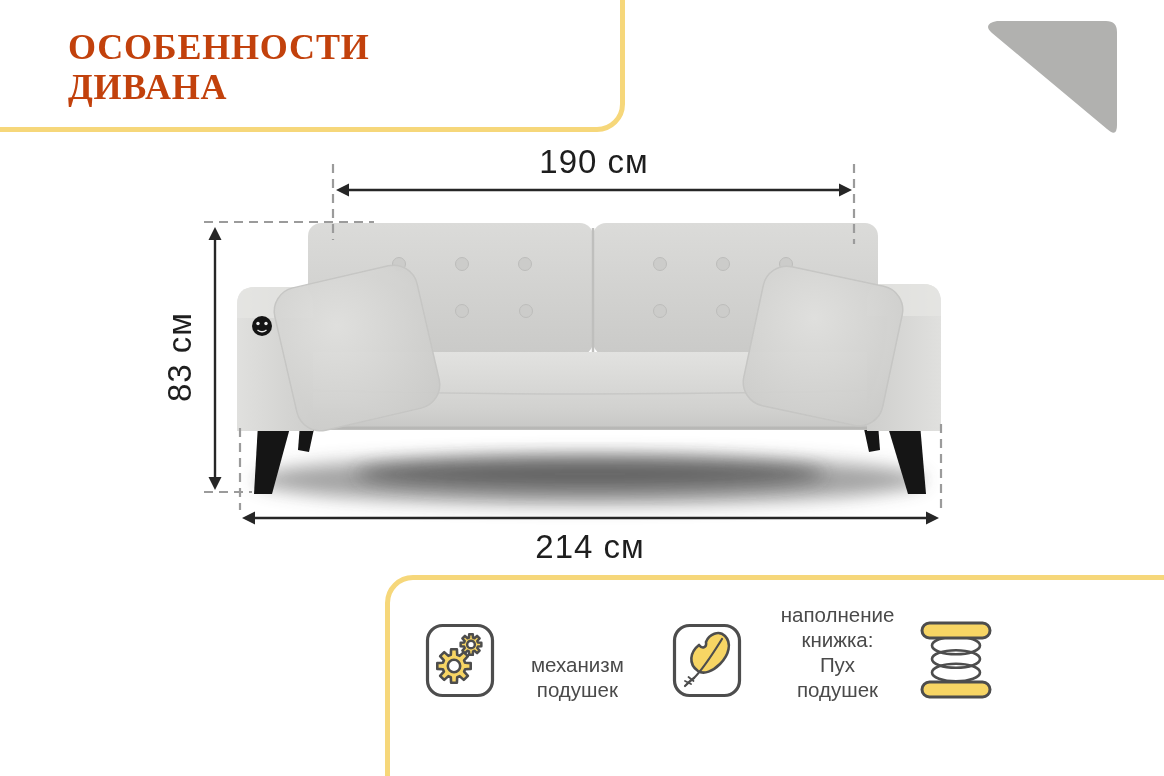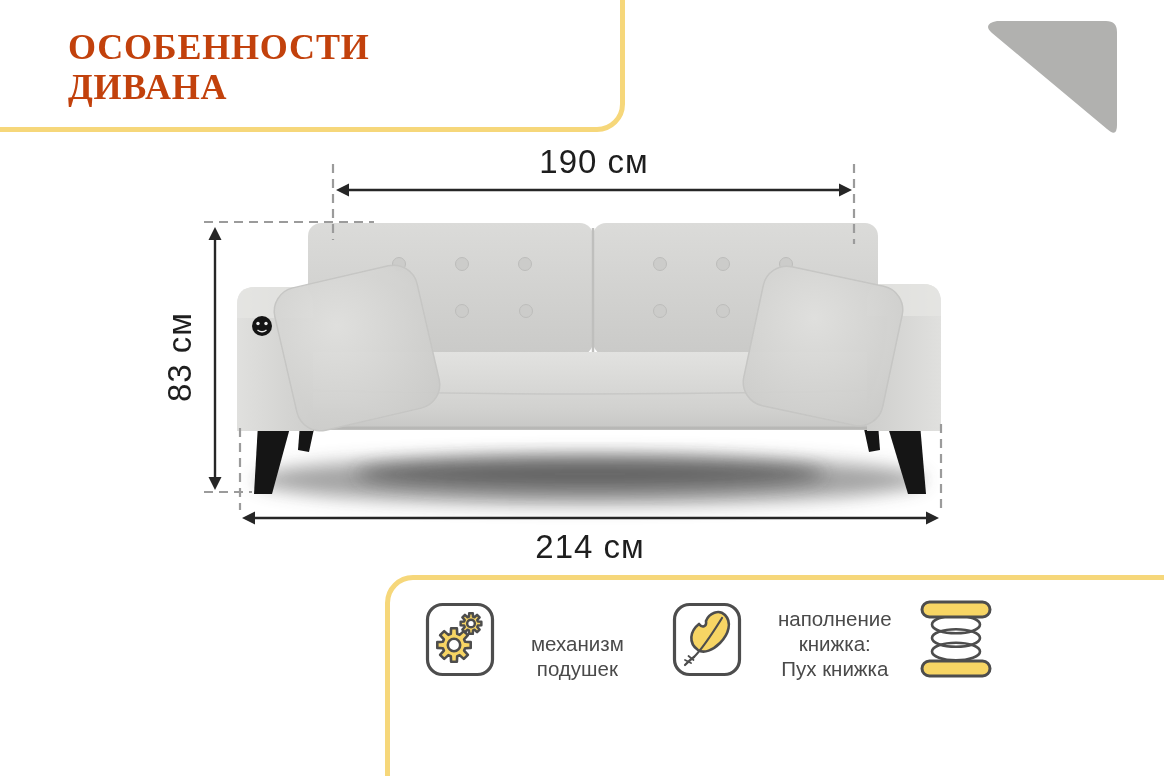--- a/index.html
+++ b/index.html
@@ -216,21 +216,21 @@
         <path d="M26 48 C16 41 18 29 27 22 C30 26 35 25 34 19 C37 11 47 7 53 13
                  C60 20 57 32 48 41 C41 48 32 52 26 48 Z" fill="#F7D564" stroke="#4D4D4D" stroke-width="2.6" stroke-linejoin="round"></path>
         <path d="M22 55 C32 45 40 32 50 16" fill="none" stroke="#4D4D4D" stroke-width="2.2" stroke-linecap="round"></path>
         <path d="M13 63 C17 59 19 57 22 55" fill="none" stroke="#4D4D4D" stroke-width="2.2" stroke-linecap="round"></path>
         <path d="M13 58 L19 61 M16.5 54 L21.5 58" stroke="#4D4D4D" stroke-width="1.8" stroke-linecap="round"></path>
       </svg>
     </div>
     <div class="feature-label">
       <div>наполнение</div>
       <div>книжка:</div>
-      <div>Пух книжка</div>
+      <div>Пух подушек</div>
     </div>
   </div>
 
   <div class="feature">
     <div class="feature-icon">
       <svg width="74" height="80" viewBox="0 0 74 80">
         <ellipse cx="37" cy="25.5" rx="24" ry="8.8" fill="none" stroke="#4D4D4D" stroke-width="2.6"></ellipse>
         <ellipse cx="37" cy="39" rx="24" ry="8.8" fill="none" stroke="#4D4D4D" stroke-width="2.6"></ellipse>
         <ellipse cx="37" cy="52.5" rx="24" ry="8.8" fill="none" stroke="#4D4D4D" stroke-width="2.6"></ellipse>
         <rect x="3" y="3" width="68" height="15" rx="7.5" fill="#F7D564" stroke="#4D4D4D" stroke-width="3"></rect>

